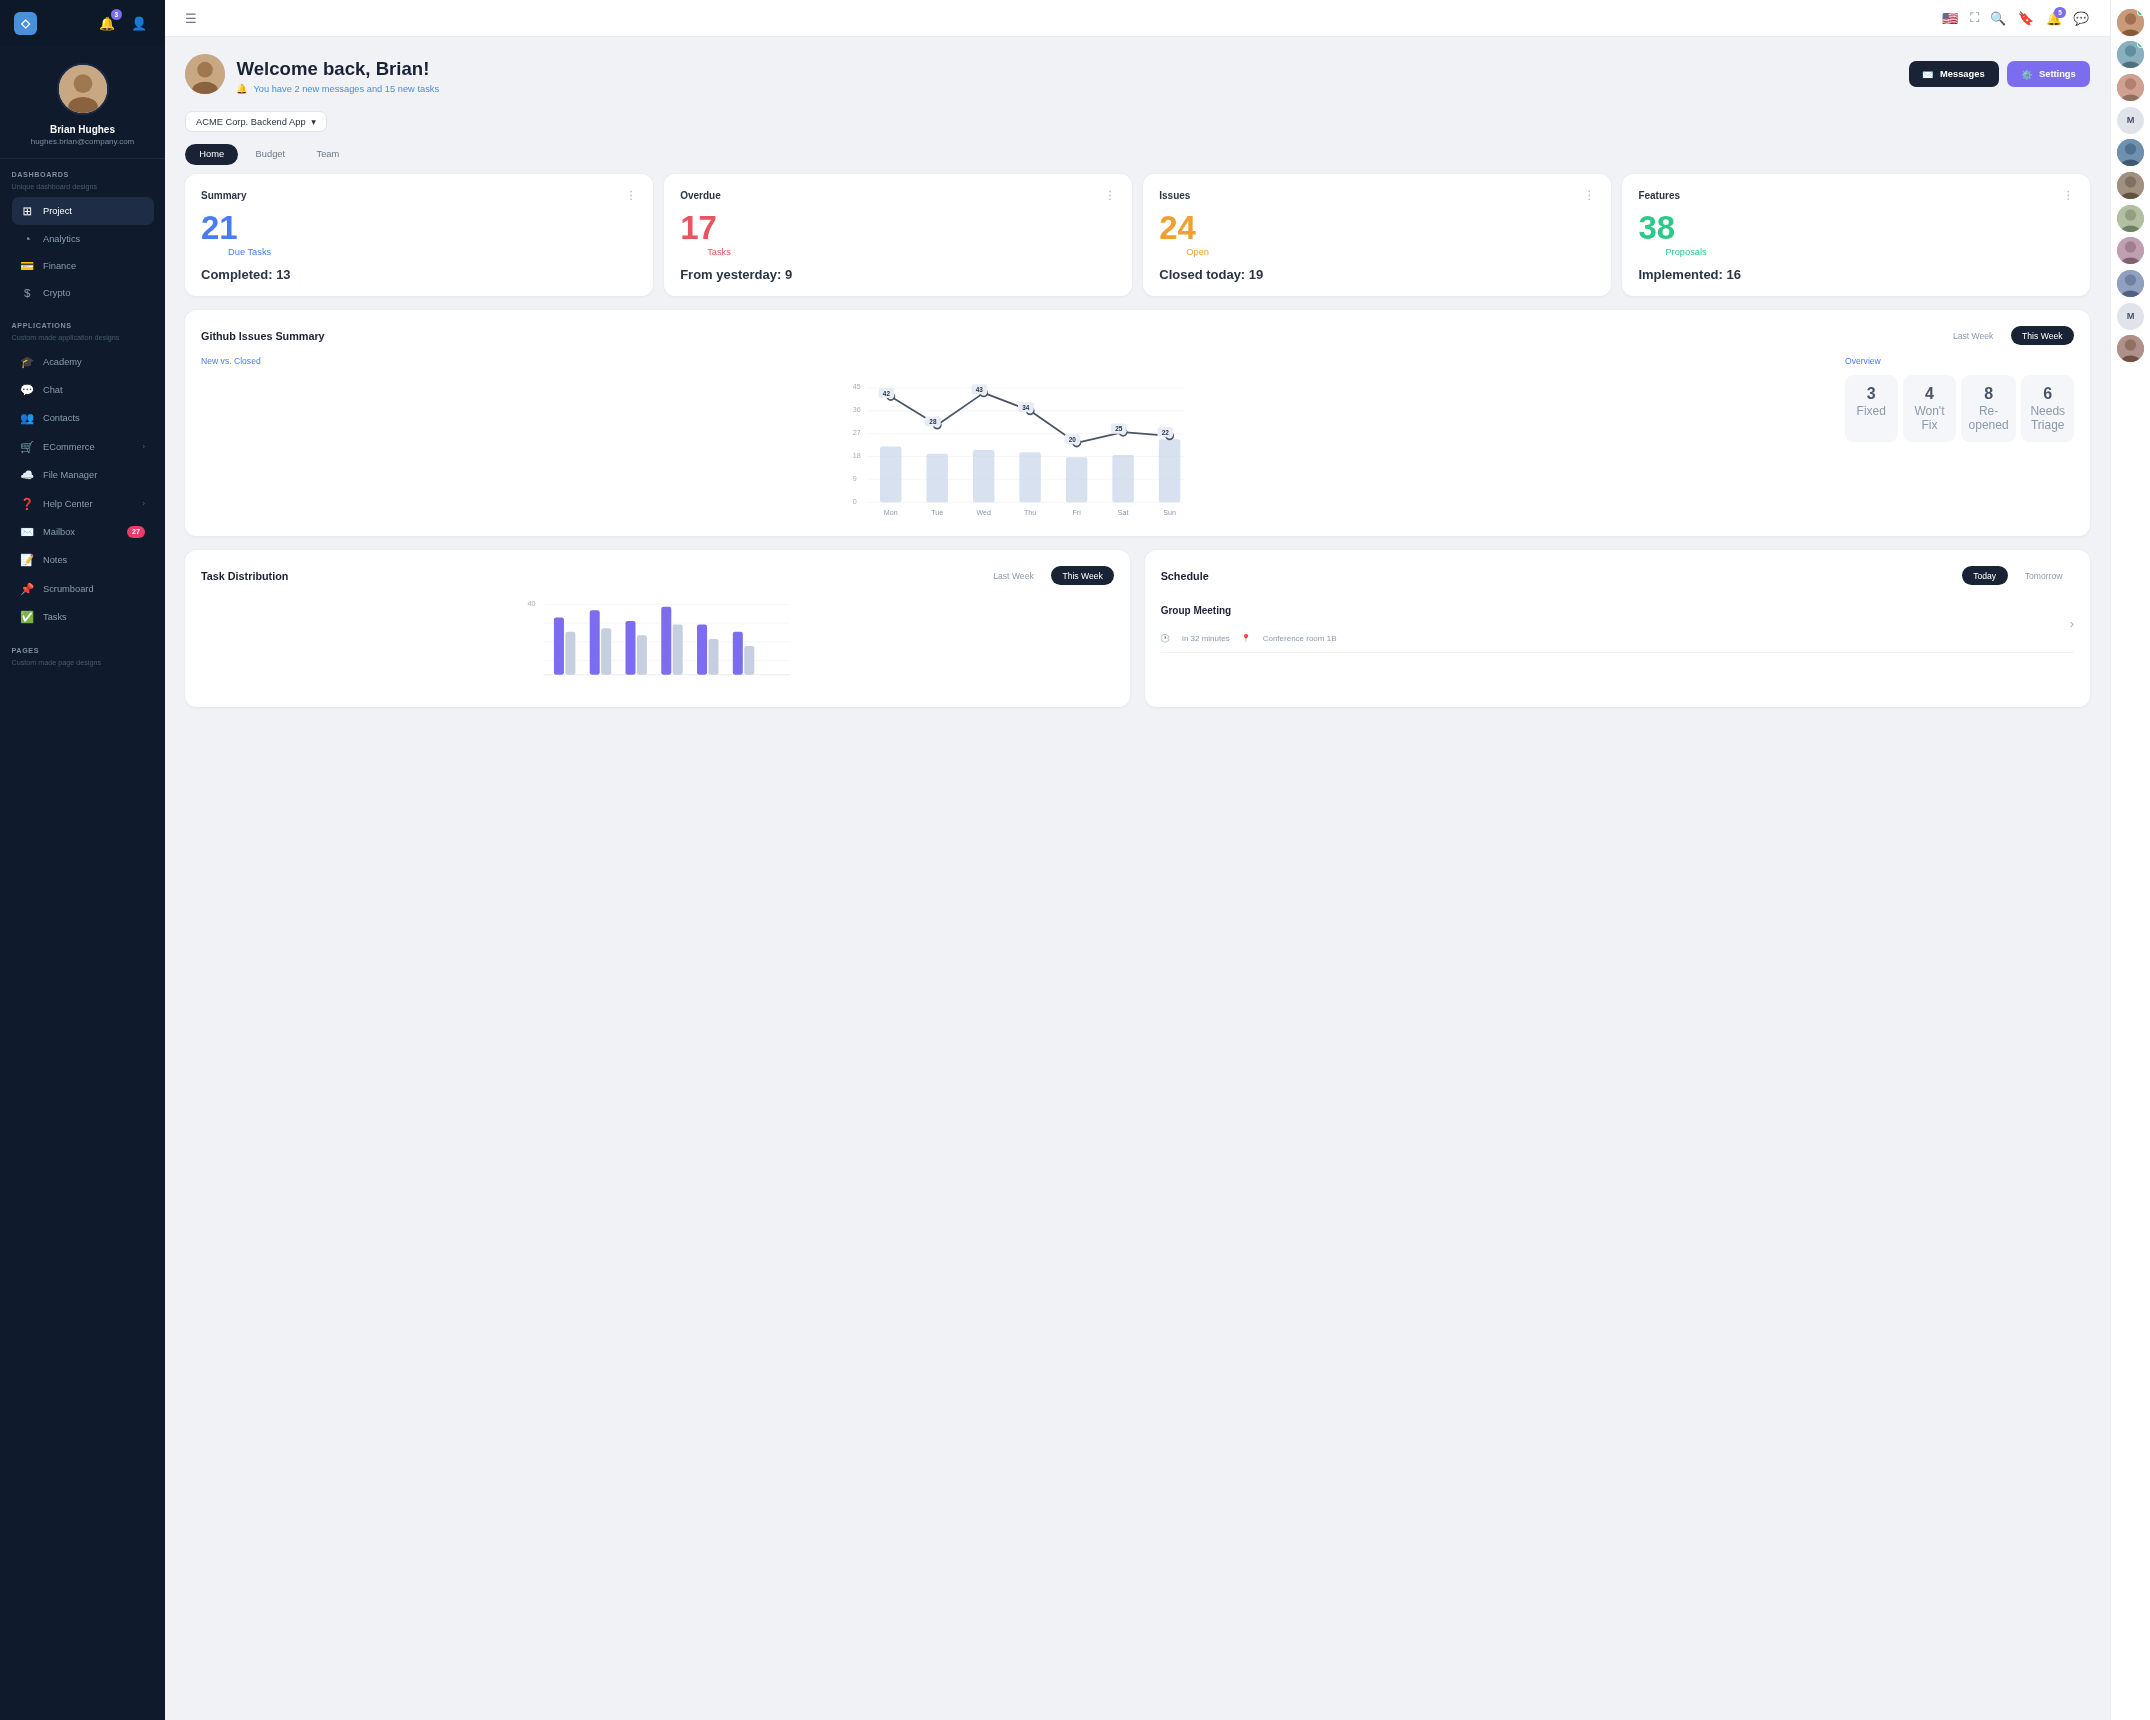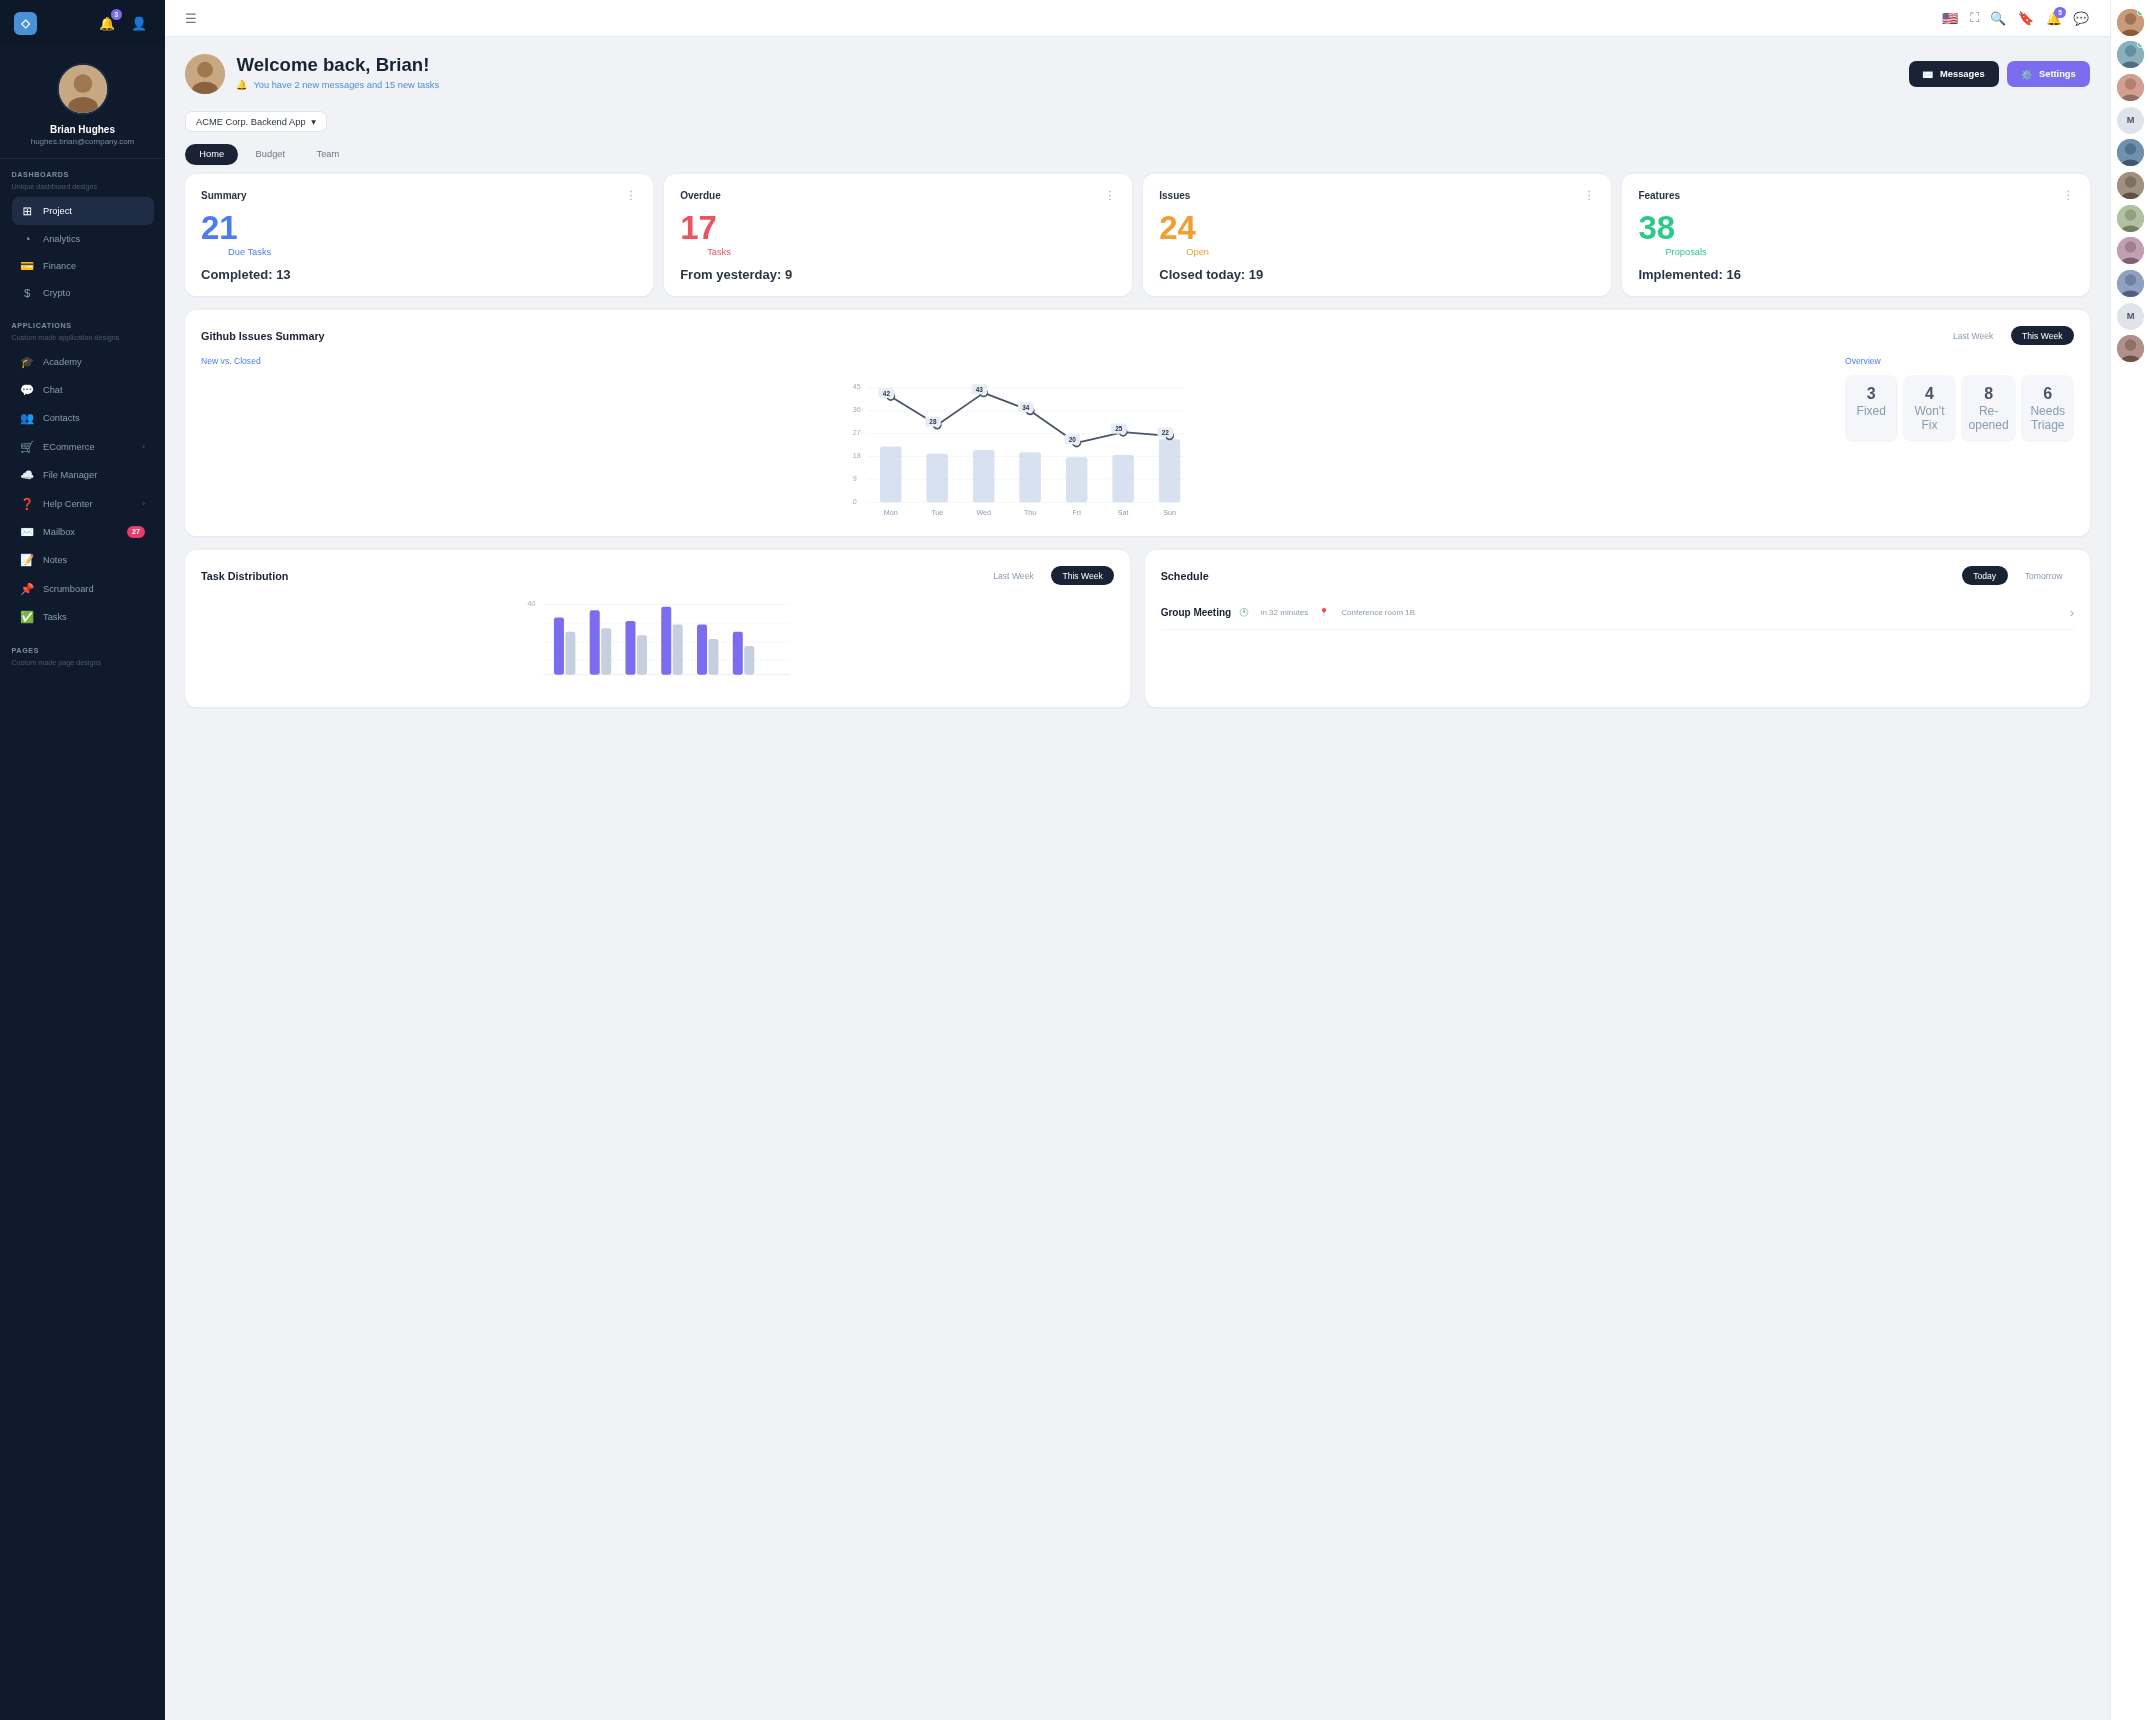--- a/index.html
+++ b/index.html
@@ -118,21 +118,21 @@
     }
 
     
     .content-area { padding: 17px 20px; }
 
     
     .welcome-header {
       display: flex; align-items: center; justify-content: space-between;
       margin-bottom: 17px;
     }
-    .welcome-left { display: flex; align-items: flex-start; gap: 11.5px; }
+    .welcome-left { display: flex; align-items: flex-end; gap: 11.5px; }
     .welcome-avatar {
       width: 40px; height: 40px; border-radius: 50%; background: #ccc; overflow: hidden;
     }
     .welcome-text h1 { font-size: 18.6px; font-weight: 700; color: #1a2235; }
     .welcome-text p { font-size: 9.3px; color: #8a9bb0; margin-top: 2.9px; }
     .welcome-text p span { color: #4a90d9; }
     .welcome-buttons { display: flex; gap: 8.6px; }
     .btn-messages {
       background: #1a2235; color: white;
       border: none; border-radius: 7.2px;
@@ -232,21 +232,21 @@
 
     
     .dist-header { display: flex; justify-content: space-between; align-items: center; margin-bottom: 11.5px; }
 
     
     .schedule-header { display: flex; justify-content: space-between; align-items: center; margin-bottom: 11.5px; }
     .schedule-event {
       display: flex; align-items: center; justify-content: space-between;
       padding: 8.6px 0; border-bottom: 0.7px solid #f0f2f5;
     }
-    .schedule-event-left { display: flex; flex-direction: row; gap: 8px; }
+    .schedule-event-left { display: flex; flex-direction: column; gap: 18px; }
     .event-title { font-size: 10px; font-weight: 600; color: #1a2235; }
     .event-meta { display: flex; align-items: center; gap: 11.5px; font-size: 8px; color: #8a9bb0; }
 
     
     .right-panel {
       width: 40px; background: white; border-left: 0.7px solid #e8ecf0;
       display: flex; flex-direction: column; align-items: center;
       padding: 8.6px 0; gap: 5.7px; overflow-y: auto;
     }
     .right-avatar {

